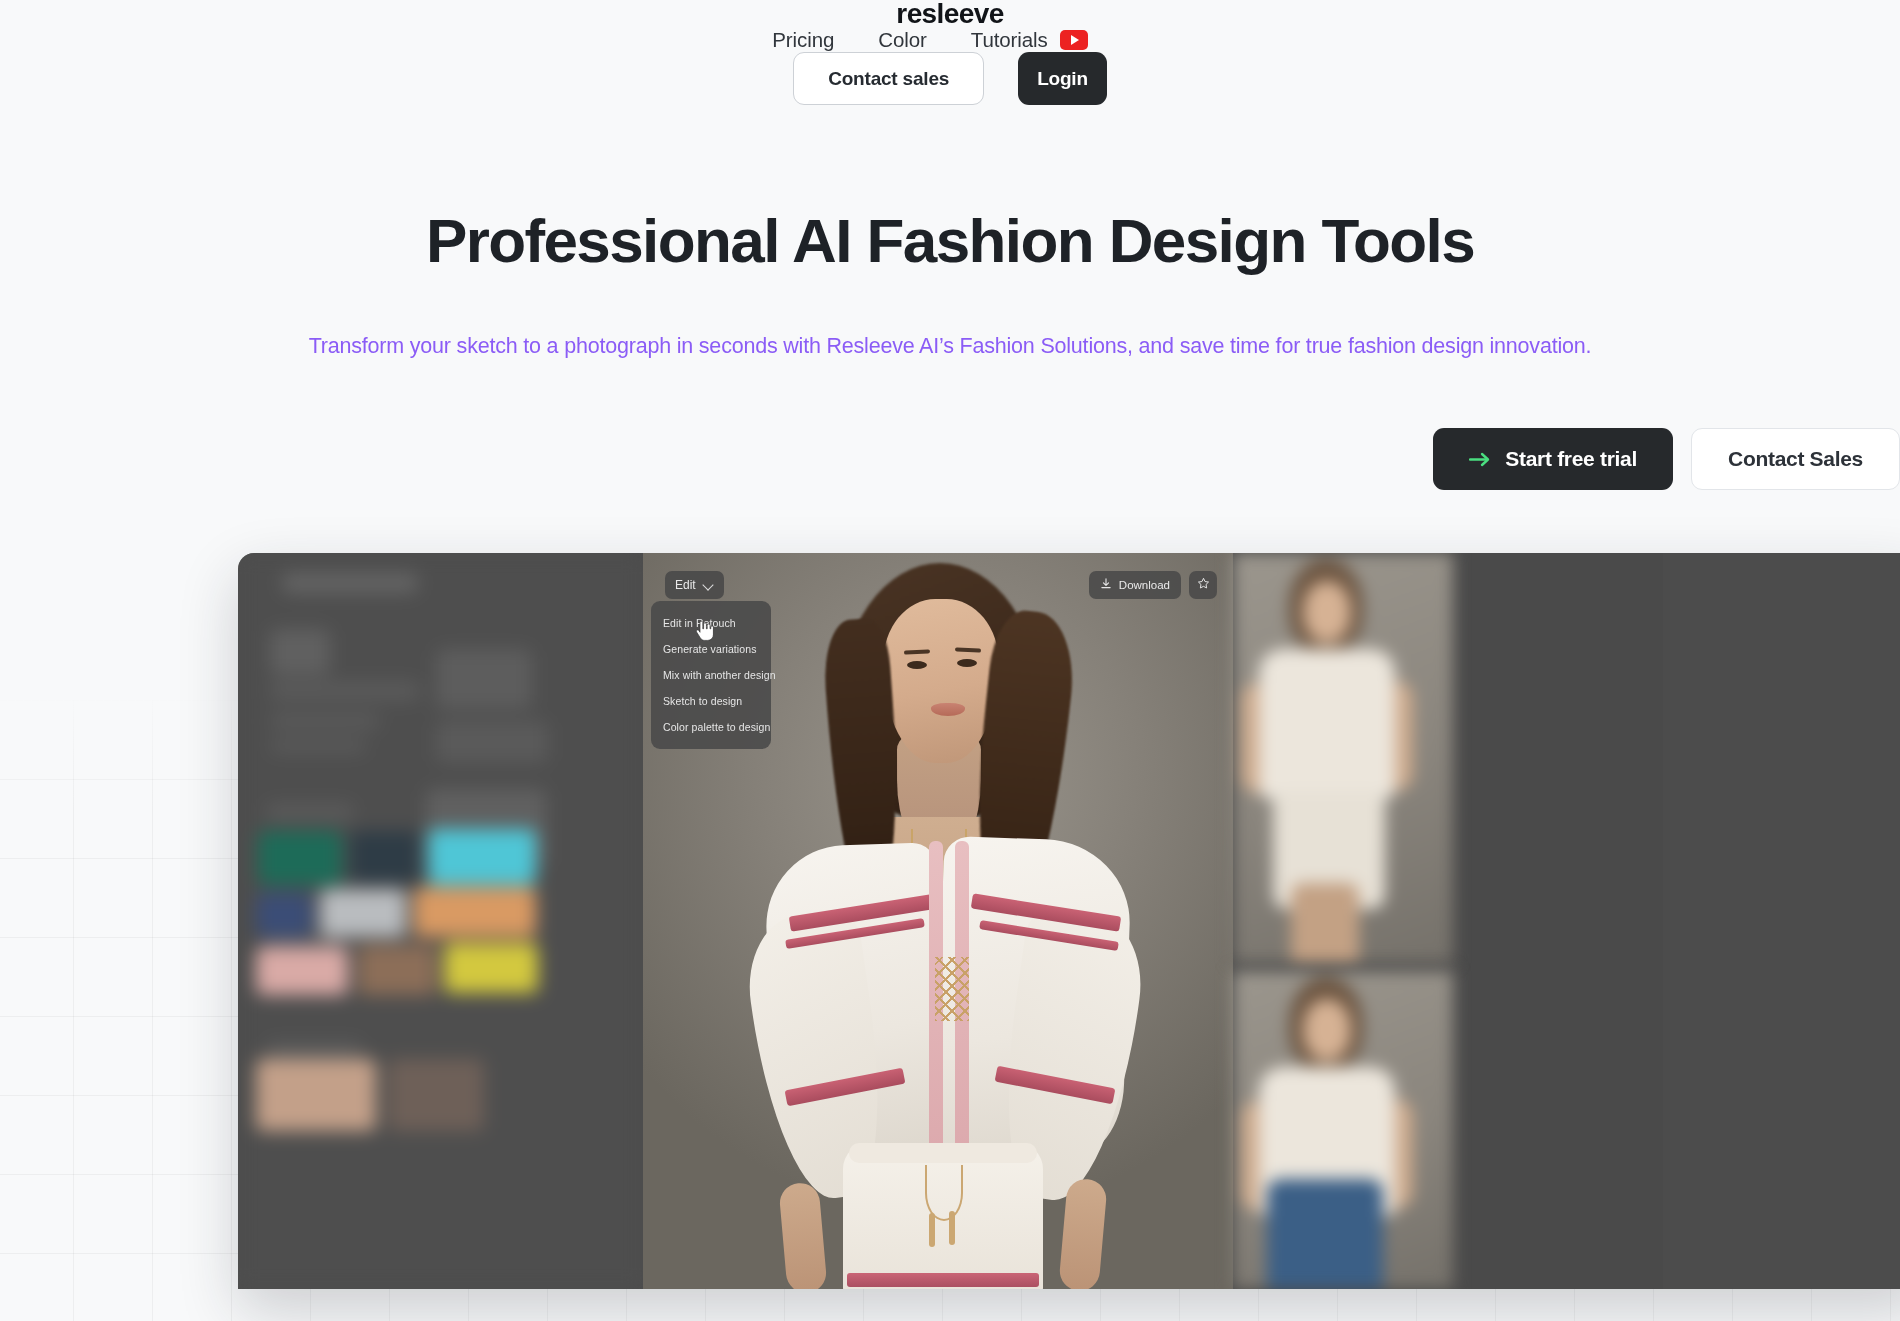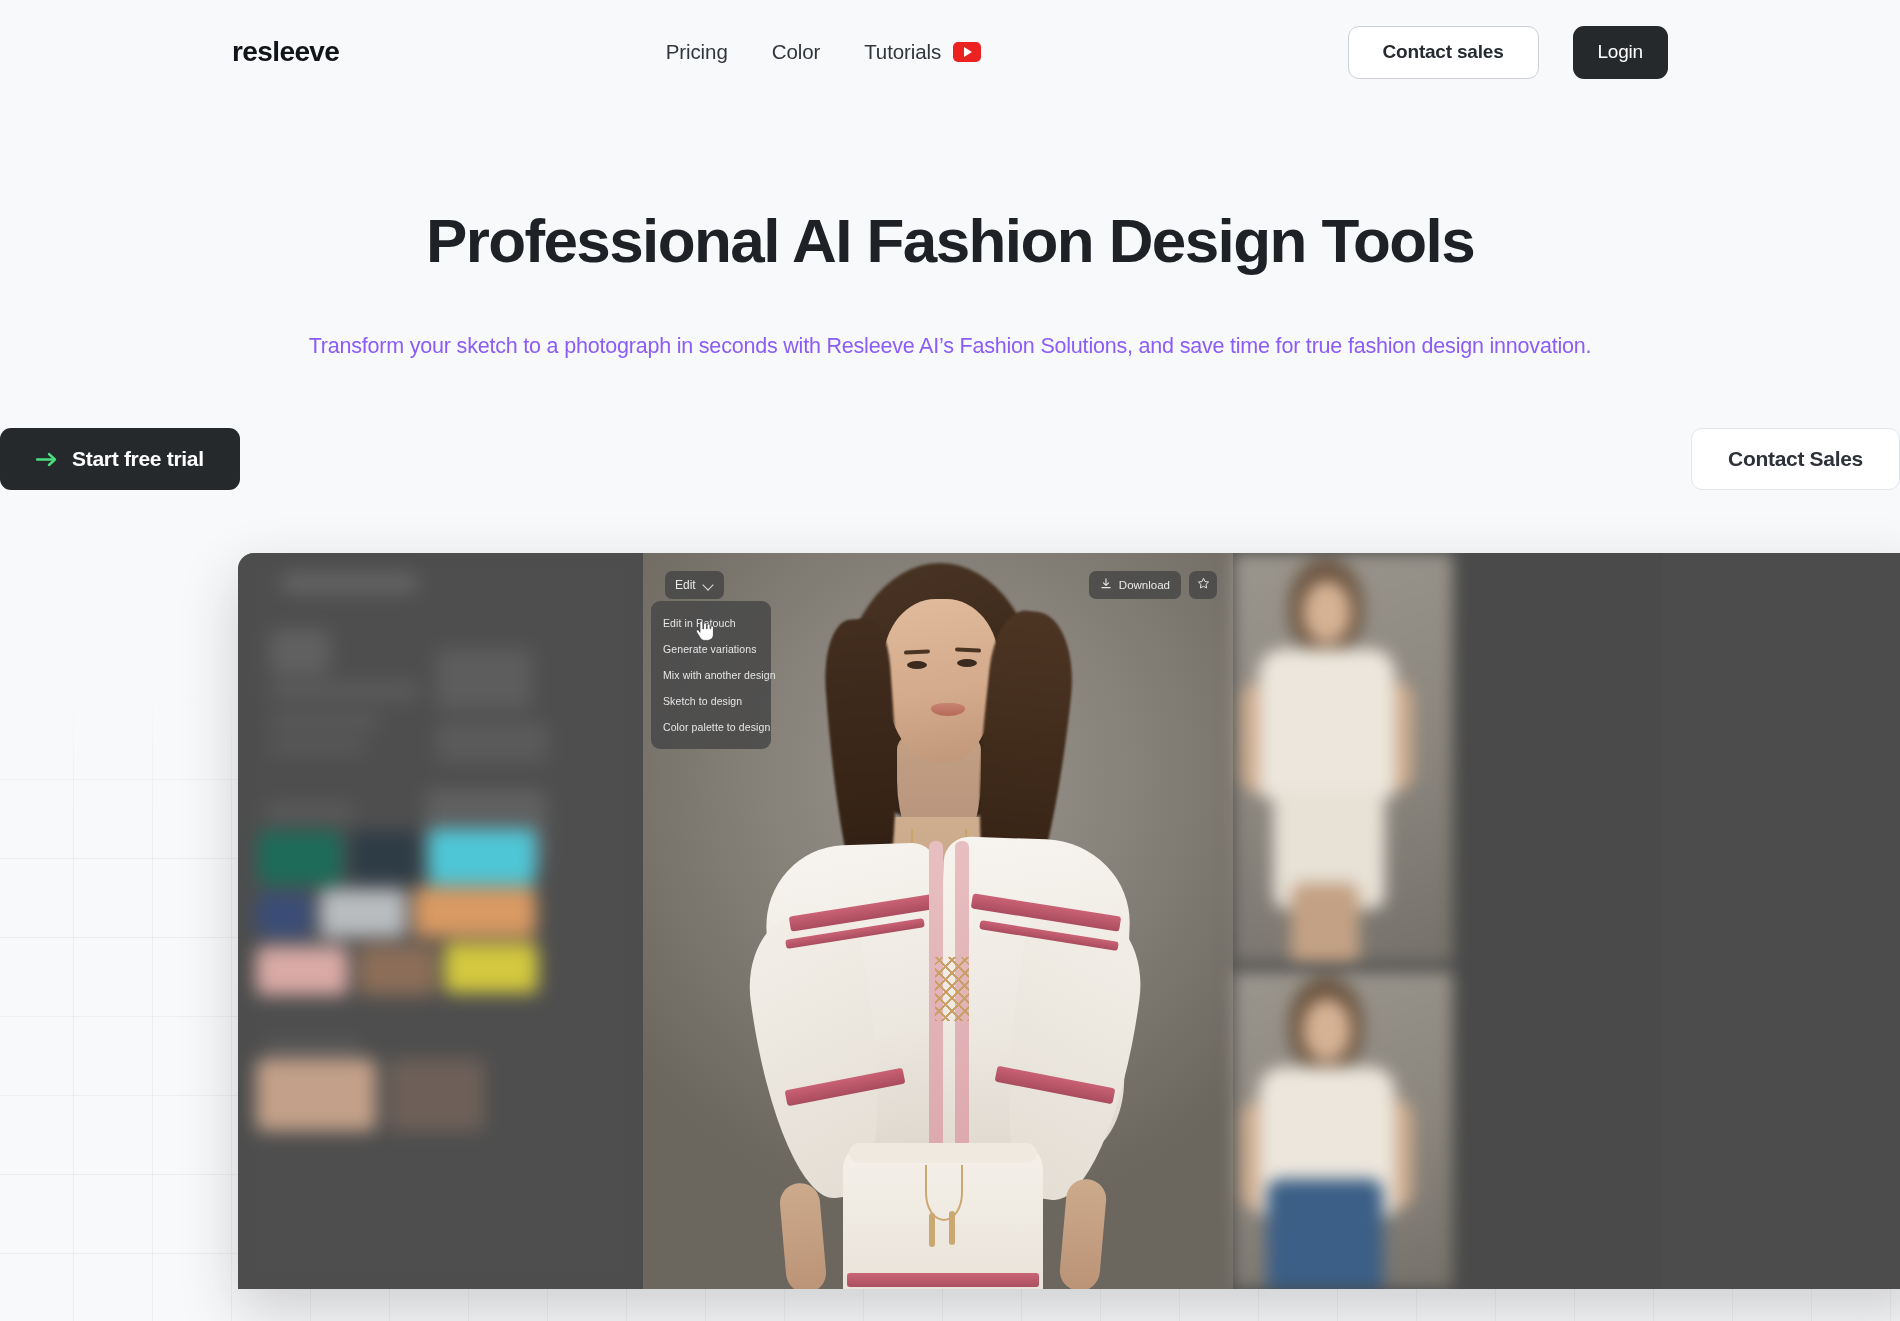--- a/index.html
+++ b/index.html
@@ -43,20 +43,21 @@
   }
 
   
   .header {
     position: relative;
     z-index: 10;
     height: 104px;
     display: flex;
     align-items: center;
     padding: 0 232px 0 232px;
+    flex-direction: column;
   }
   .logo {
     font-size: 28px;
     font-weight: 700;
     letter-spacing: -0.6px;
     color: #111418;
     line-height: 1;
     white-space: nowrap;
   }
   .nav {
@@ -111,27 +112,27 @@
     font-family: inherit;
     font-size: 19px;
     font-weight: 600;
     color: #262b31;
     letter-spacing: -0.2px;
     cursor: pointer;
     white-space: nowrap;
   }
   .btn-dark-sm {
     height: 53px;
-    padding: 0 25px;
+    padding: 0 19px;
     border: none;
     border-radius: 11px;
     background: #26292c;
     font-family: inherit;
     font-size: 19px;
-    font-weight: 400;
+    font-weight: 700;
     color: #ffffff;
     letter-spacing: -0.2px;
     cursor: pointer;
     white-space: nowrap;
   }
 
   
   .hero {
     position: relative;
     z-index: 10;
@@ -148,21 +149,21 @@
   .hero-sub {
     margin-top: 56px;
     font-size: 21.5px;
     color: #8b5cf6;
     letter-spacing: -0.2px;
     line-height: 1.45;
   }
   .hero-ctas {
     margin-top: 66px;
     display: flex;
-    justify-content: space-between;
+    justify-content: flex-end;
     align-items: center;
     gap: 18px;
   }
   .btn-cta-dark {
     height: 62px;
     padding: 0 36px;
     border: none;
     border-radius: 11px;
     background: #26292c;
     font-family: inherit;

